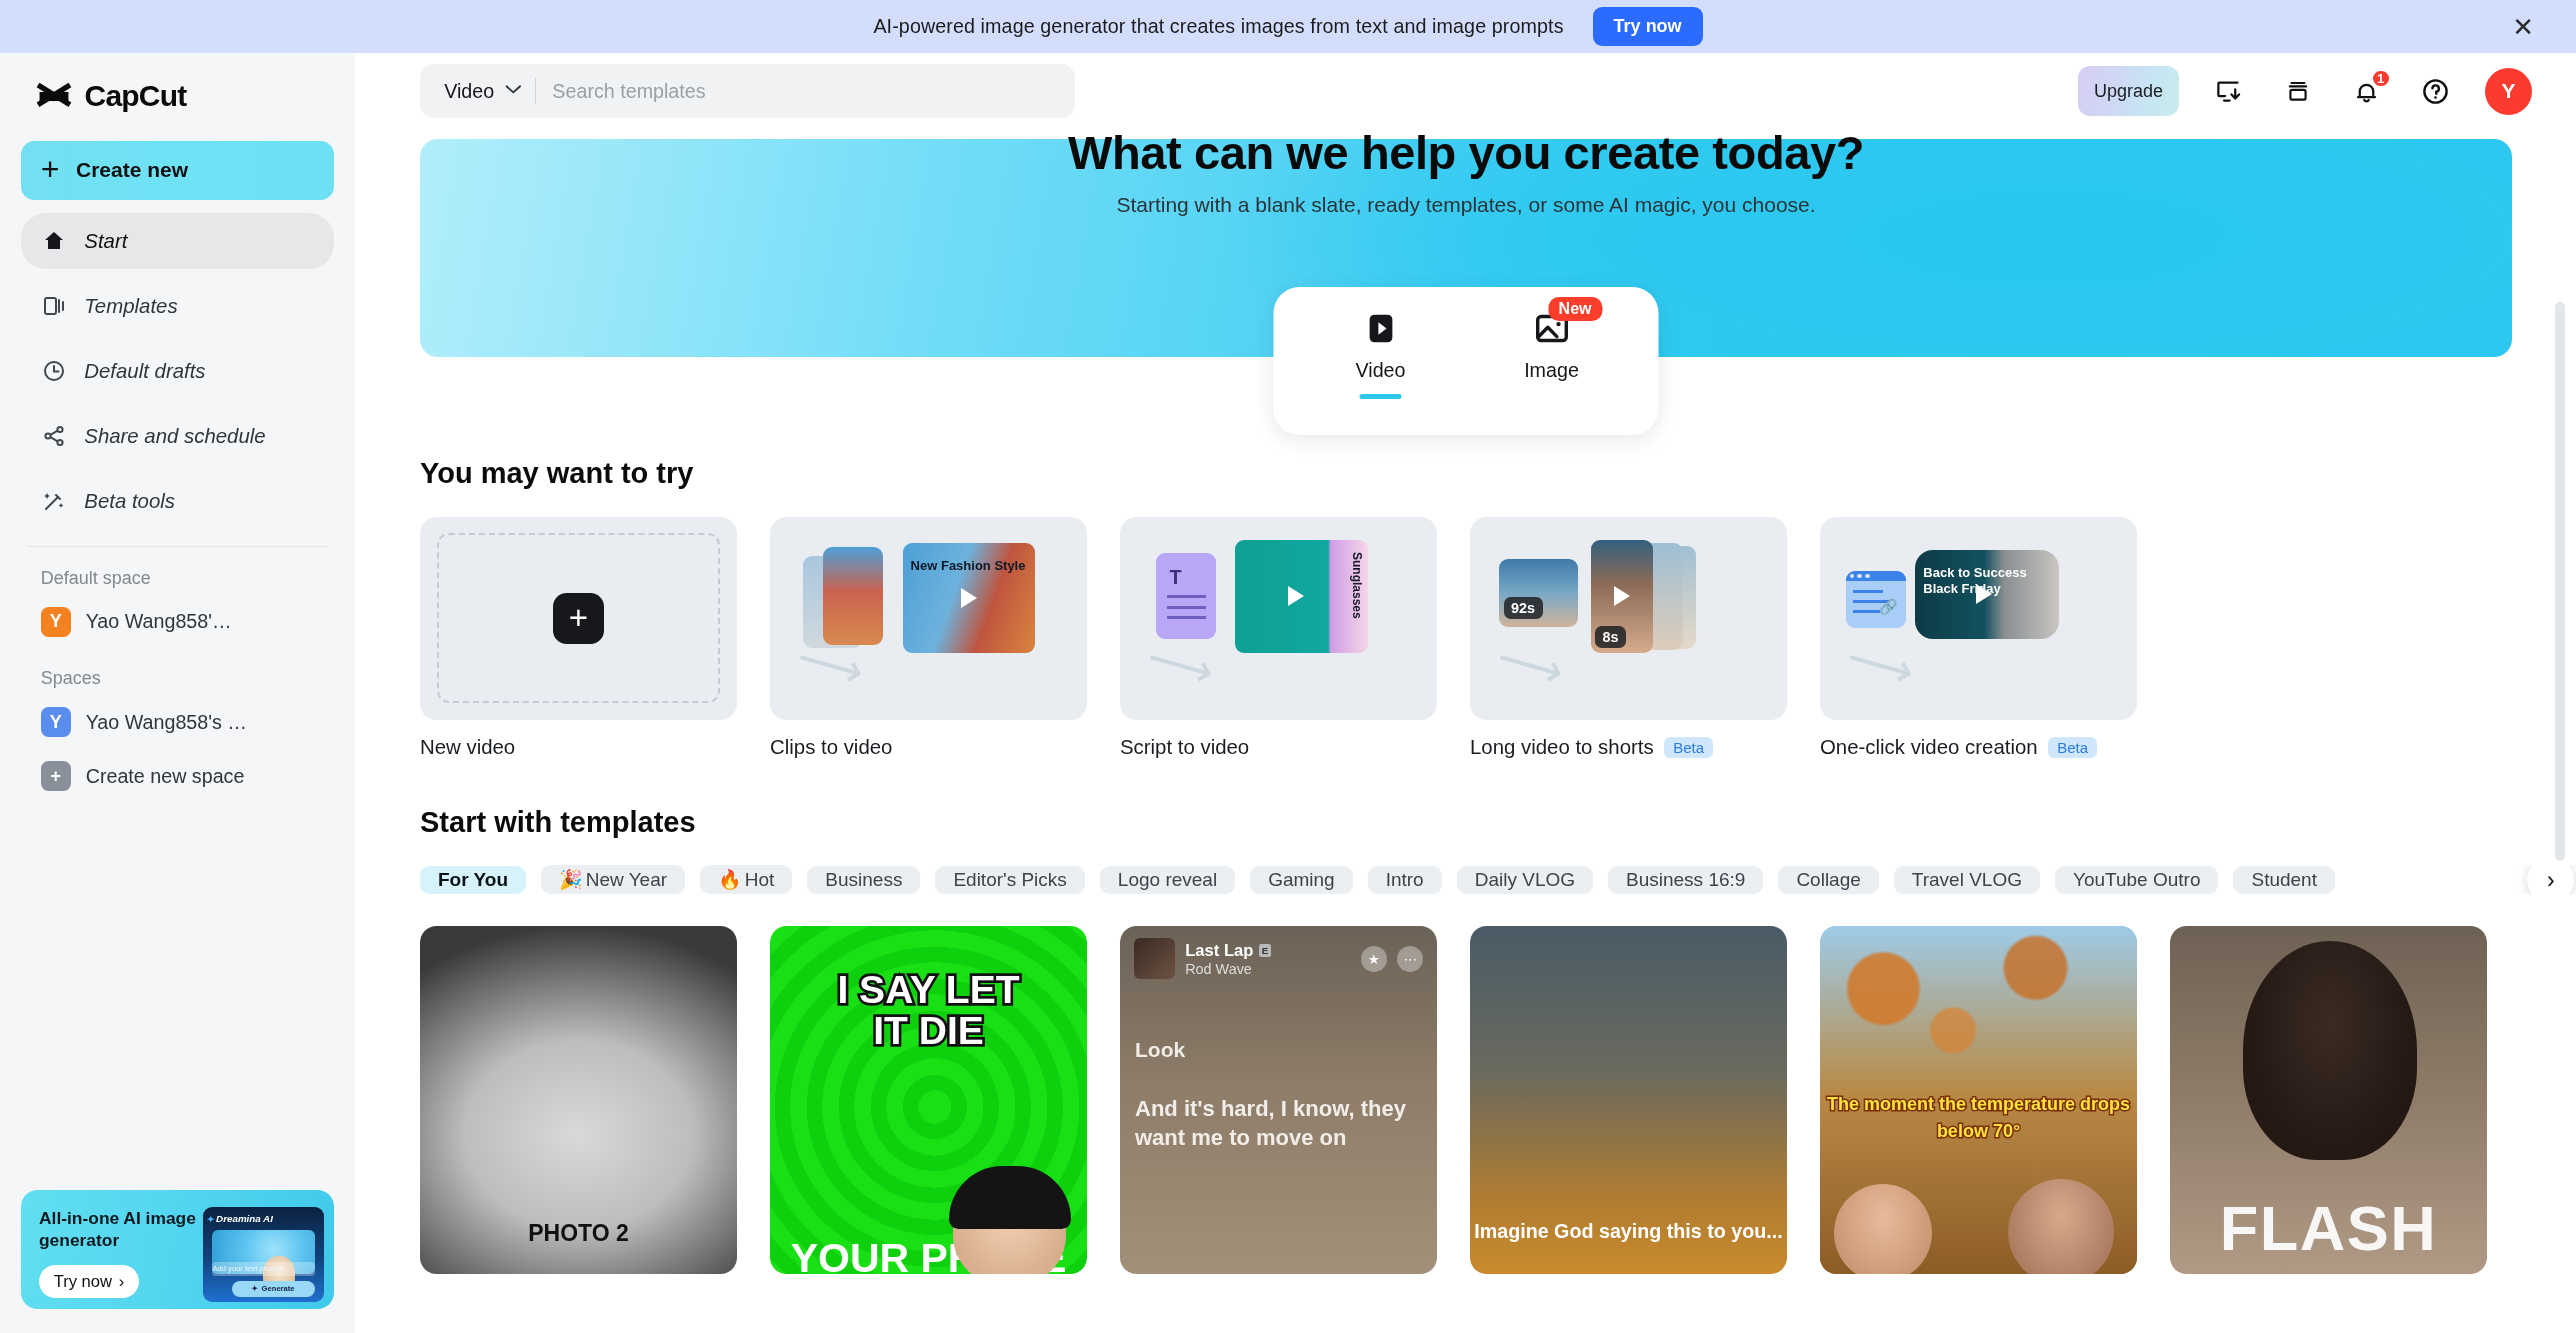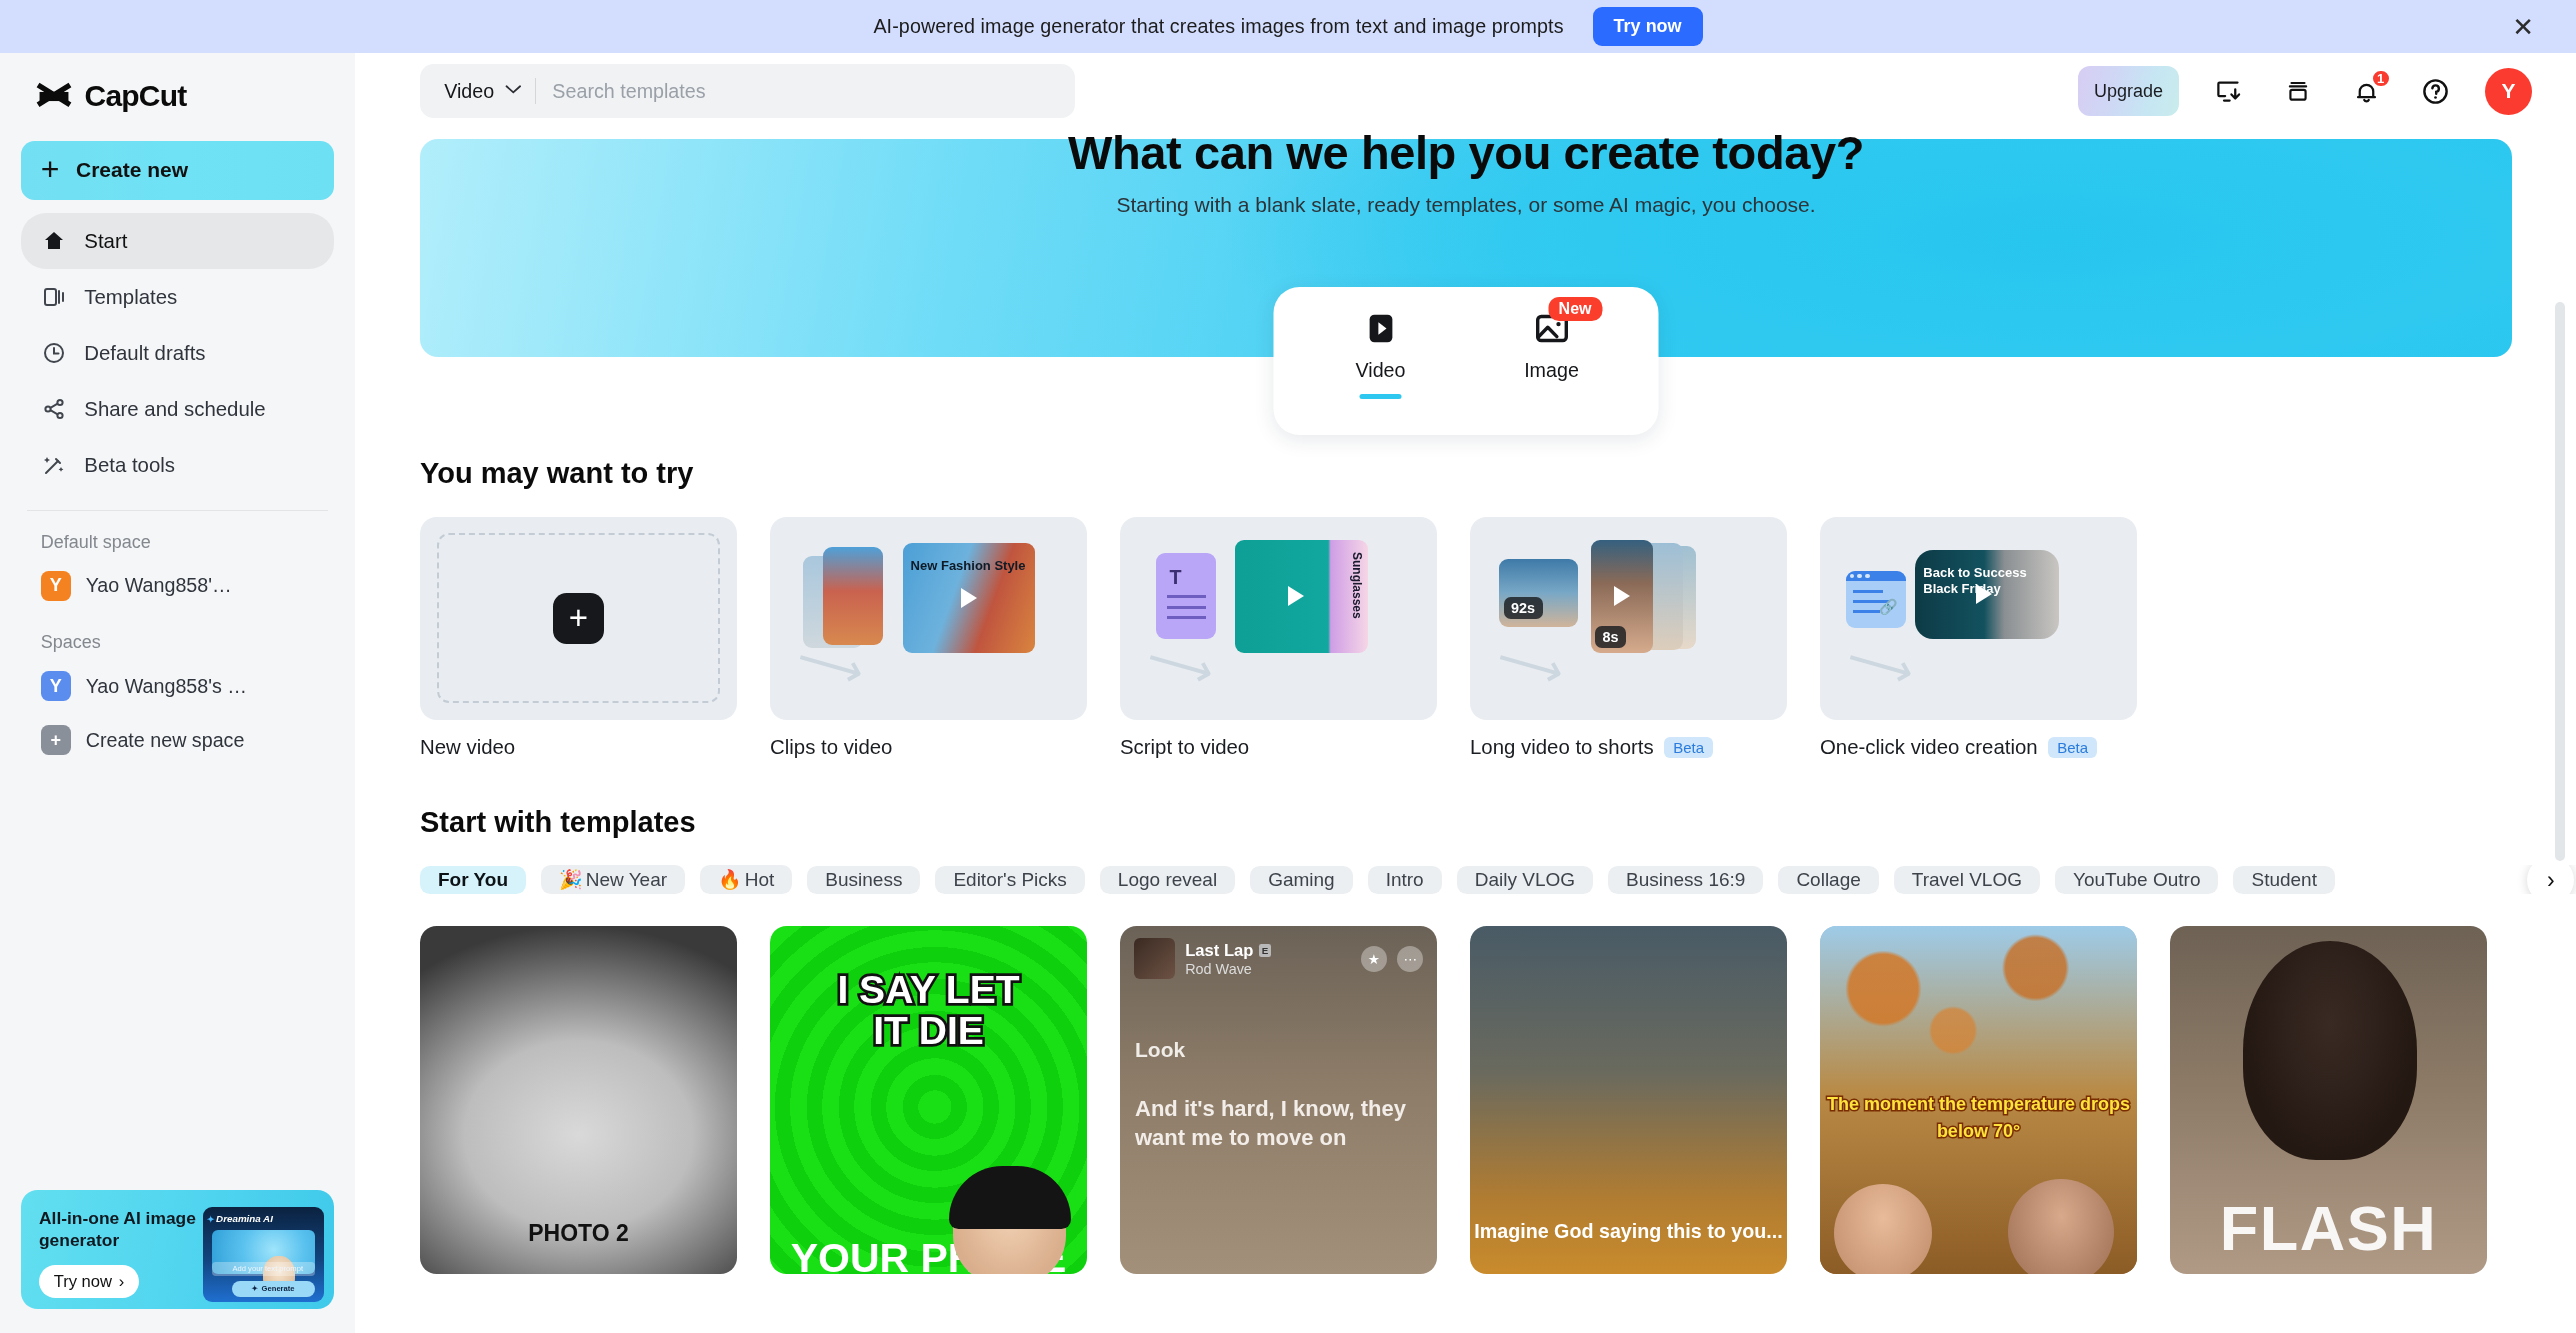--- a/index.html
+++ b/index.html
@@ -48,21 +48,21 @@
     padding-left: 19.7px;
     background: linear-gradient(90deg,#73dff2 0%,#6fe2f5 50%,#6ee0f4 100%);
     border-radius: 13.6px; cursor: pointer;
   }
   .nav-create .plus { font-size: 32px; font-weight: 500; color: #111; line-height: 1; margin-top:-3px;}
   .nav-create .lbl { font-size: 21px; font-weight: 600; color: #111; }
 
   .nav-item {
     display: flex; align-items: center; gap: 16.6px;
     height: 56px; padding-left: 19.7px; border-radius: 25px;
-    cursor: pointer; 
+    cursor: pointer; margin-bottom: 9px; font-style: italic;
   }
   .nav-item.active { background: #e6e7e9; }
   .nav-item .lbl { font-size: 20.4px; color: #30343c; }
   .nav-item.active .lbl { color: #111; font-weight: 500; }
   .nav-ico { width: 27px; height: 27px; display: flex; align-items: center; justify-content: center; flex: 0 0 27px; }
 
   .divider { height: 0.8px; background: #e2e4e6; margin: 16.6px 6px 16.6px 6px; }
 
   .section-label { font-size: 18px; color: #83878e; padding: 4.5px 0 6px 19.7px; }
 
@@ -100,21 +100,21 @@
   .dream-img {
     position:absolute; top:23px; left:9px; width:103px; height:44px; border-radius:6px;
     background: radial-gradient(circle at 60% 45%, #9fe4fb 0%, #5cc3ef 45%, #2f9fd8 100%);
   }
   .dream-bunny { position:absolute; top:26px; left:51px; width:32px; height:38px;
     background: radial-gradient(ellipse at 50% 40%, #f6e3cd 0%, #e0c3a2 70%, #c8a77f 100%);
     border-radius: 46% 46% 40% 40%; }
   .dream-prompt {
     position:absolute; bottom:26px; left:9px; width:103px; height:13.6px;
     background: rgba(255,255,255,.3); border-radius:3.8px;
-    font-size:7.6px; color:#eef6ff; display:flex; align-items:center; padding-left:21px;
+    font-size:7.6px; color:#eef6ff; display:flex; align-items:center; padding-left:1px;
   }
   .dream-gen {
     position:absolute; bottom:4.5px; left:29px; width:83px; height:16.6px;
     background: #9ad8f8; border-radius: 9px;
     font-size:7.6px; color:#0b2240; font-weight:700;
     display:flex; align-items:center; justify-content:center; gap:3.8px;
   }
 
   
   .topbar {

